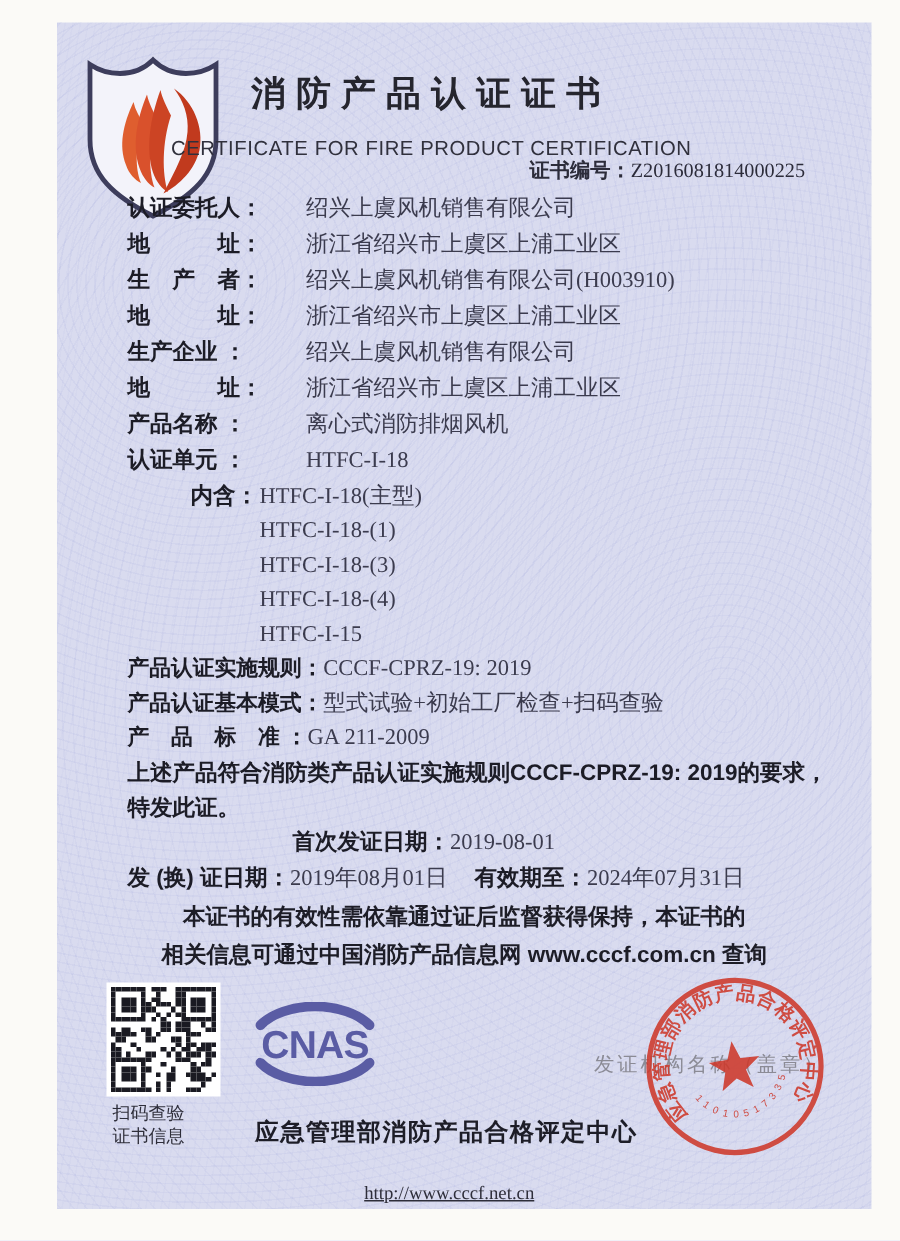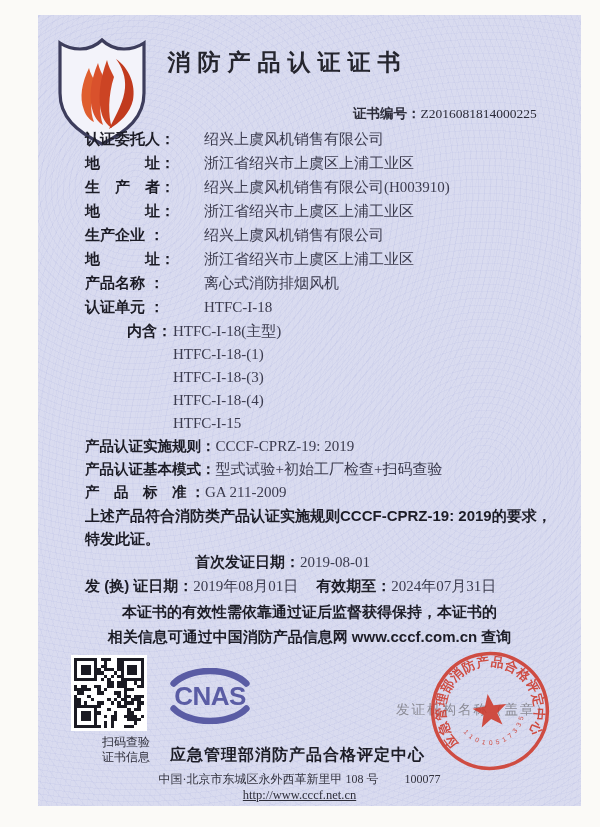--- a/index.html
+++ b/index.html
@@ -37,21 +37,21 @@
   .daterow.first { padding-left:110px; }
   .gap { display:inline-block; width:18px; }
   
   .notice { position:absolute; left:0; top:585px; width:100%; text-align:center;
             font-weight:bold; font-size:15px; line-height:24.5px; color:#1d1d27;
             font-family:"Liberation Sans", sans-serif; }
   
   .qr { position:absolute; left:33px; top:640px; width:76px; height:76px; background:#ffffff;
         display:grid; grid-template-columns:repeat(21,1fr); grid-template-rows:repeat(21,1fr); padding:3px; }
   .qr div { background:#1a1a22; }
-  .qrcaption { position:absolute; left:50px; top:720px; width:76px; text-align:center;
+  .qrcaption { position:absolute; left:23px; top:720px; width:76px; text-align:center;
                font-size:12px; line-height:15px; color:#2e2e3a; }
   .cnas { position:absolute; left:126px; top:653px; }
   .cnaslines { position:absolute; left:240px; top:645px; font-size:12px; line-height:14.5px; color:#383848; }
   .cnaslines .zh { font-weight:bold; }
   .cnaslines .en { font-family:"Liberation Sans", sans-serif; }
   .issuerhint { position:absolute; left:358px; top:686px; font-size:13.5px; letter-spacing:2px;
                 color:#8b8b95; z-index:1; }
   .seal { position:absolute; left:390px; top:634px; z-index:2; opacity:.88; transform:rotate(-8deg); }
   .centername { position:absolute; left:0; top:730px; width:100%; text-align:center; transform:translateX(-12px);
                 font-weight:bold; font-size:16px; letter-spacing:1px; color:#1d1d27;
@@ -71,20 +71,21 @@
     <svg class="logo" width="100" height="114" viewBox="0 0 100 114">
       <path d="M50,5 C56,11 64,14 72,14 C79,14 86,12 92,8 L92,58 C92,82 76,96 50,109 C24,96 8,82 8,58 L8,8 C14,12 21,14 28,14 C36,14 44,11 50,5 Z" fill="#f3f3fa" stroke="#3d3d5c" stroke-width="3.2"></path>
       <path fill="#df5e2f" d="M37,33 C30,48 27,62 32,75 C34,81 38,85 42,87 C38,77 38,62 44,48 C41,43 38,38 37,33 Z"></path>
       <path fill="#d9512c" d="M46,28 C39,45 36,62 41,77 C43,83 47,88 51,90 C47,79 47,61 53,45 C50,39 47,33 46,28 Z"></path>
       <path fill="#cc4424" d="M55,25 C48,44 45,64 50,80 C52,86 56,91 60,93 C56,81 56,60 62,42 C59,36 56,30 55,25 Z"></path>
       <path fill="#c13a1e" d="M64,24 C70,32 74,42 73,53 C72,66 65,78 57,94 C68,88 78,78 81,65 C84,50 77,33 64,24 Z"></path>
     </svg>
 
     <div class="titleblock">
       <div class="title">消防产品认证证书</div>
+      <div class="subtitle">CERTIFICATE FOR FIRE PRODUCT CERTIFICATION</div>
     </div>
     <div class="certno">
       <span class="lbl">证书编号：</span><span>Z2016081814000225</span>
     </div>
 
     <div class="flow">
       <div class="frow"><span class="lbl">认证委托人：</span><span>绍兴上虞风机销售有限公司</span></div>
       <div class="frow"><span class="lbl">地　　　址：</span><span>浙江省绍兴市上虞区上浦工业区</span></div>
       <div class="frow"><span class="lbl">生　产　者：</span><span>绍兴上虞风机销售有限公司(H003910)</span></div>
       <div class="frow"><span class="lbl">地　　　址：</span><span>浙江省绍兴市上虞区上浦工业区</span></div>
@@ -367,19 +368,16 @@
       </text>
       <path fill="#ce392b" d="M80,58 L85.6,73.3 L101.9,73.9 L89,83.9 L93.5,99.6 L80,90.5 L66.5,99.6 L71,83.9 L58.1,73.9 L74.4,73.3 Z"></path>
       <path id="serialArc" d="M 38.7 95 A 44 44 0 0 0 121.3 95" fill="none"></path>
       <text font-size="8.5" fill="#ce392b" font-family="Liberation Sans, sans-serif">
         <textPath href="#serialArc" startOffset="8" textLength="110" lengthAdjust="spacing">110105173351</textPath>
       </text>
     </svg>
 
     <div class="centername">应急管理部消防产品合格评定中心</div>
 
-    <div class="addr">
-      <span>中国·北京市东城区永外西革新里甲 108 号</span><span class="post">100077</span>
-    </div>
     <div class="url">http://www.cccf.net.cn</div>
 
   </div>
 </div>
 
 </body></html>

